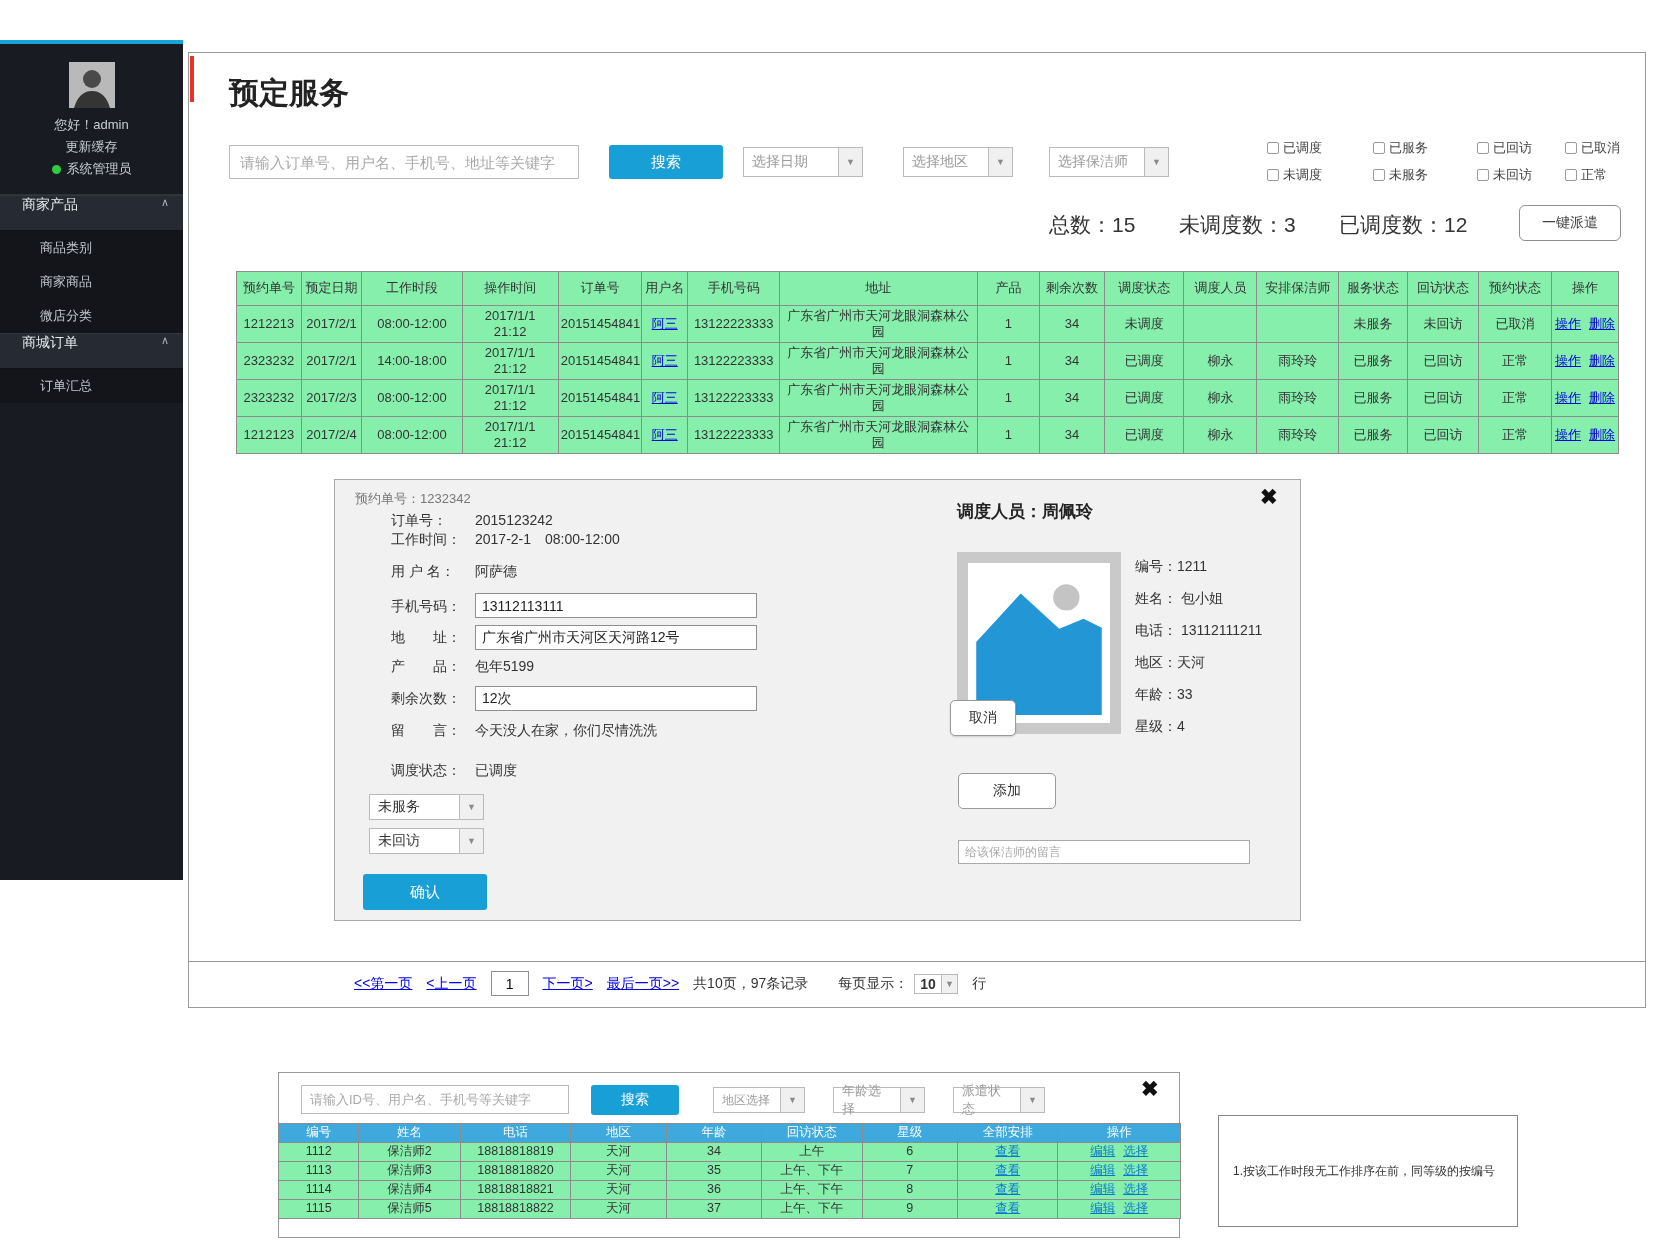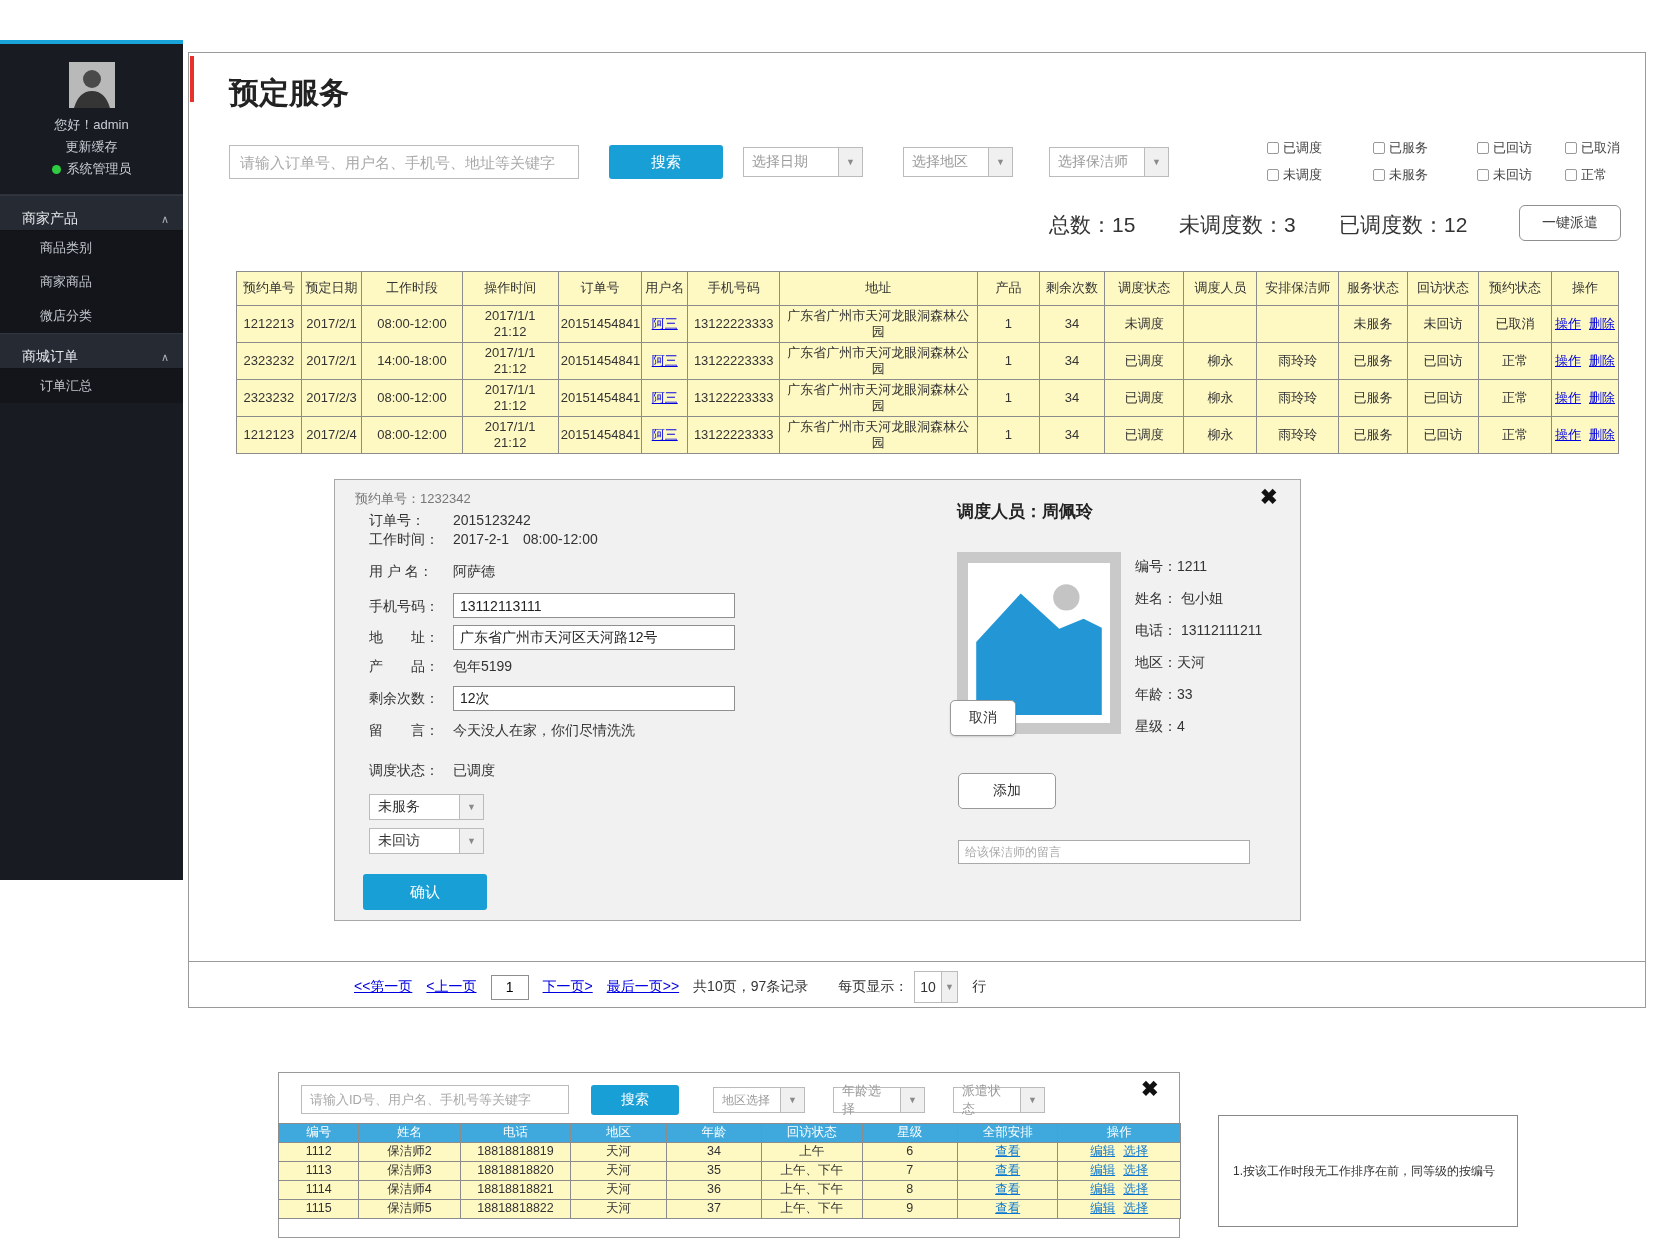--- a/index.html
+++ b/index.html
@@ -10,21 +10,21 @@
   .brandbar { position:absolute; left:0; top:0; width:183px; height:44px; background:#18a4d8;
     color:#fff; font-size:17px; display:flex; align-items:center; padding-left:24px;margin-top:40px; }
   .sidebar { position:absolute; left:0; top:44px; width:183px; height:836px; background:#181b21; }
   .userblock { padding:14px 0 16px 0; text-align:center; color:#c9ced6; font-size:13px;
     border-bottom:1px solid #2c313a; }
   .avatar { width:46px; height:46px; margin:0 auto 8px auto; overflow:hidden; background:#cfcfcf; }
   .userblock div { margin-top:4px; }
   .roleline { display:flex; align-items:center; justify-content:center; gap:6px; }
   .dot { width:9px; height:9px; border-radius:50%; background:#2ecc40; display:inline-block; }
   .navgroup { height:36px; background:#262b33; color:#e6e9ee; font-size:14px;
-    display:flex; align-items:center; padding:12px 14px 0 22px; border-top:1px solid #31363f;
+    display:flex; padding:0 14px 0 22px; border-top:1px solid #31363f;
     border-bottom:1px solid #101215; cursor:pointer; }
   .navgroup .chev { margin-left:auto; color:#aab1bb; font-size:11px; }
   .subitem { height:34px; background:#13151a; color:#c3c8cf; font-size:13px;
     display:flex; align-items:center; padding-left:40px; cursor:pointer; }
   
   .contentbox { position:absolute; left:188px; top:52px; width:1458px; height:956px;
     border:1px solid #9a9a9a; background:#fff; }
   .redbar { position:absolute; left:1px; top:3px; width:4px; height:46px; background:#e8312a; }
   .pagetitle { position:absolute; left:40px; top:20px; font-size:30px; font-weight:bold; color:#222; }
   .searchinput { position:absolute; left:40px; top:92px; width:350px; height:34px;
@@ -45,41 +45,41 @@
     grid-template-columns:106px 104px 88px 78px; grid-auto-flow:column;
     grid-template-rows:18px 18px; row-gap:9px; font-size:13px; color:#444; }
   .cb { display:flex; align-items:center; gap:4px; cursor:pointer; }
   .cb .box { width:12px; height:12px; border:1px solid #9a9a9a; background:#fff; border-radius:2px; }
   .stat { position:absolute; top:158px; font-size:21px; color:#333; }
   .dispatchbtn { position:absolute; left:1330px; top:152px; width:102px; height:36px;
     background:#fff; border:1px solid #8f8f8f; border-radius:6px; font-size:14px; color:#444;
     font-family:"Liberation Sans", sans-serif; cursor:pointer; }
   
   .grid-table { border-collapse:collapse; table-layout:fixed; font-size:13px; color:#333;
-    background:#fef9c3; }
+    background:#86efac; }
   .grid-table th, .grid-table td { border:1px solid #8c8c8c; text-align:center;
     font-weight:normal; padding:1px 2px; line-height:1.25; overflow:hidden; }
   #orders-table { position:absolute; left:47px; top:218px; width:1383px; }
   #orders-table th { height:34px; }
   #orders-table td { height:37px; }
   #orders-table a, .pager a { color:#0000e0; }
   #orders-table th:nth-child(1){width:62px} #orders-table th:nth-child(2){width:58px}
   #orders-table th:nth-child(3){width:96px} #orders-table th:nth-child(4){width:92px}
   #orders-table th:nth-child(5){width:80px} #orders-table th:nth-child(6){width:44px}
   #orders-table th:nth-child(7){width:88px} #orders-table th:nth-child(8){width:189px}
   #orders-table th:nth-child(9){width:60px} #orders-table th:nth-child(10){width:62px}
   #orders-table th:nth-child(11){width:76px} #orders-table th:nth-child(12){width:70px}
   #orders-table th:nth-child(13){width:78px} #orders-table th:nth-child(14){width:66px}
   #orders-table th:nth-child(15){width:68px} #orders-table th:nth-child(16){width:70px}
   #orders-table th:nth-child(17){width:64px}
   
   .detail { position:absolute; left:145px; top:426px; width:967px; height:442px;
     background:#f1f1f1; border:1px solid #a8a8a8; font-size:14px; }
   .d-abs { position:absolute; }
-  .d-label { display:inline-block; min-width:84px; color:#333; }
+  .d-label { display:inline-block; min-width:84px; color:#333;margin-left:22px; }
   .d-input { border:1px solid #8f8f8f; background:#fff; height:25px; padding:0 6px;
     font-size:14px; color:#222; font-family:"Liberation Sans", sans-serif; }
   .dsel { width:115px; height:26px; }
   .dsel .txt { color:#333; }
   .confirmbtn { position:absolute; left:28px; top:394px; width:124px; height:36px; }
   .closex { position:absolute; font-size:21px; font-weight:bold; color:#111; cursor:pointer;
     line-height:1; }
   .staffhead { font-weight:bold; font-size:17px; color:#222; }
   .photoframe { position:absolute; left:622px; top:72px; width:164px; height:182px;
     background:#c9c9c9; padding:11px; }
@@ -94,21 +94,21 @@
     font-family:"Liberation Sans", sans-serif; }
   .msginput { position:absolute; left:623px; top:360px; width:292px; height:24px;
     border:1px solid #aaa; padding:0 6px; font-size:12px;
     font-family:"Liberation Sans", sans-serif; }
   
   .divider { position:absolute; left:0; top:908px; width:100%; border-top:1px solid #9a9a9a; }
   .pager { position:absolute; left:165px; top:918px; display:flex; align-items:center; gap:14px;
     font-size:14px; color:#333; }
   .pageno { width:38px; height:25px; border:1px solid #8f8f8f; text-align:center; font-size:14px;
     font-family:"Liberation Sans", sans-serif; }
-  .pager .psel { width:44px; height:32px; }
+  .pager .psel { width:44px; height:20px;font-weight:bold; }
   .pager .psel .txt { color:#333; padding:0 5px; }
   
   .popup { position:absolute; left:278px; top:1072px; width:902px; height:166px;
     border:1px solid #9a9a9a; background:#fff; }
   .popinput { position:absolute; left:22px; top:12px; width:268px; height:29px;
     border:1px solid #bbb; padding:0 8px; font-size:13px;
     font-family:"Liberation Sans", sans-serif; }
   .popsearch { position:absolute; left:312px; top:12px; width:88px; height:30px; font-size:14px; }
   .psel1 { position:absolute; left:434px; top:14px; width:92px; height:26px; }
   .psel2 { position:absolute; left:554px; top:14px; width:92px; height:26px; }

